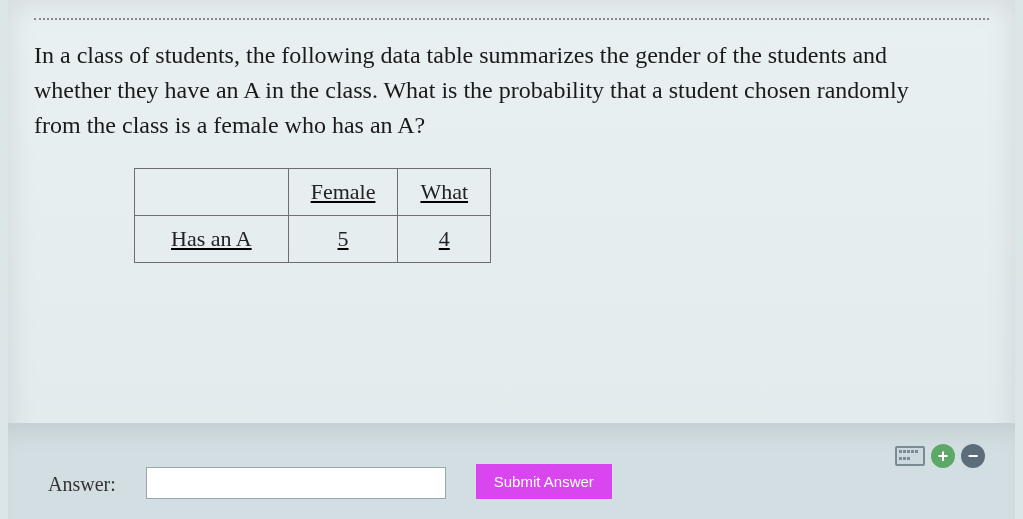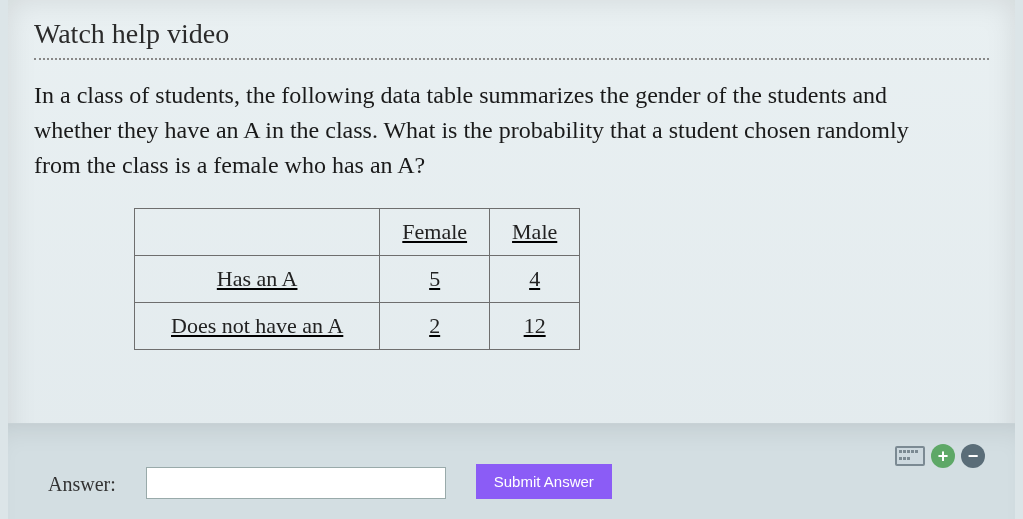--- a/index.html
+++ b/index.html
@@ -92,21 +92,21 @@
   .answer-input {
     width: 300px;
     height: 32px;
     background: #fff;
     border: 1px solid #9aa;
     padding: 2px 6px;
     font-size: 18px;
     box-sizing: border-box;
   }
   .submit-btn {
-    background: #8b5cf6;
+    background: #d946ef;
     color: #fff;
     border: none;
     padding: 9px 18px;
     font-size: 15px;
     font-family: Arial, sans-serif;
     cursor: pointer;
   }
   .right-icons {
     position: absolute;
     right: 30px;
@@ -146,42 +146,36 @@
     line-height: 1;
   }
   .plus-btn { background: #5ea867; }
   .minus-btn { background: #5a6d78; }
 </style>
 </head>
 <body>
 
 <div class="content-box">
 
-  <div class="help-link">Watch help video</div>
 
   <hr class="divider">
 
   <div class="question">In a class of students, the following data table summarizes the gender of the students and whether they have an A in the class. What is the probability that a student chosen randomly from the class is a female who has an A?</div>
 
   <table class="data-table">
     <tbody>
         <tr>
       <td class="blank"></td>
       <th>Female</th>
-      <th>Male</th>
+      <th>What</th>
     </tr>
     <tr>
       <td class="rowlabel">Has an A</td>
       <td>5</td>
       <td>4</td>
-    </tr>
-    <tr>
-      <td class="rowlabel">Does not have an A</td>
-      <td>2</td>
-      <td>12</td>
     </tr>
   </tbody>
     </table>
 
 </div>
 
 <div class="answer-area">
   <div class="right-icons">
     <div class="kb-icon">
       <span></span>

